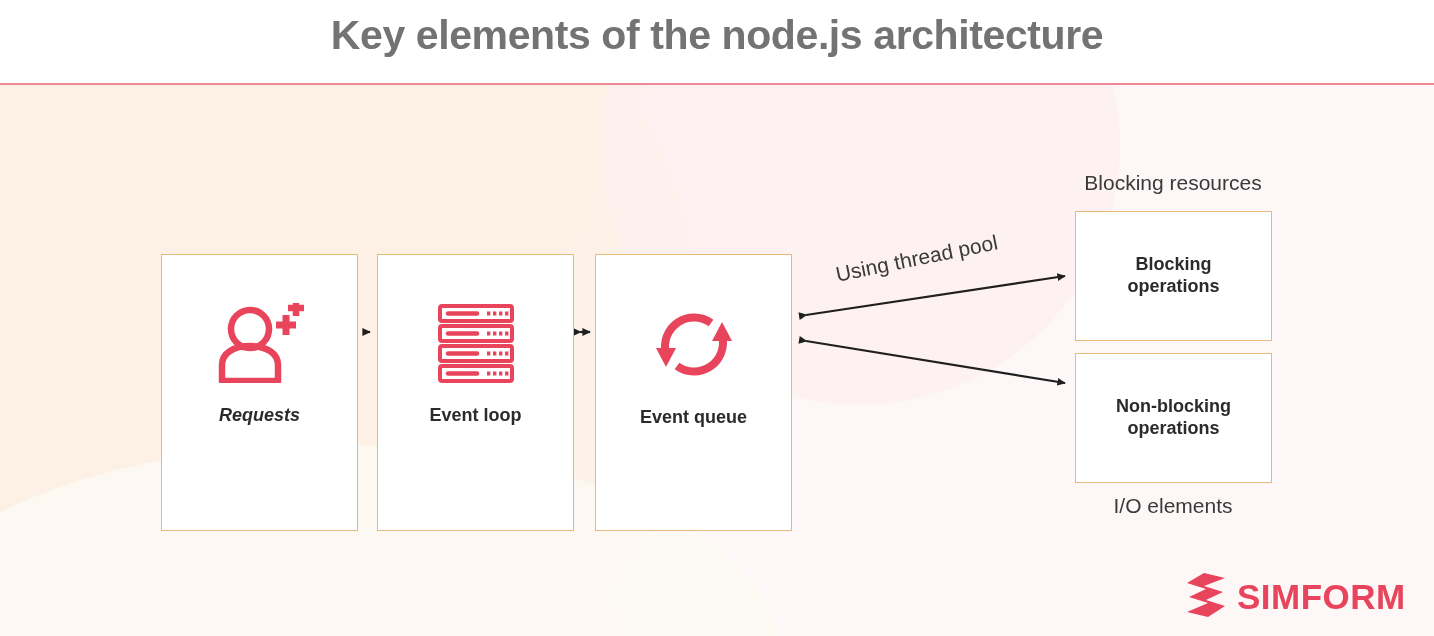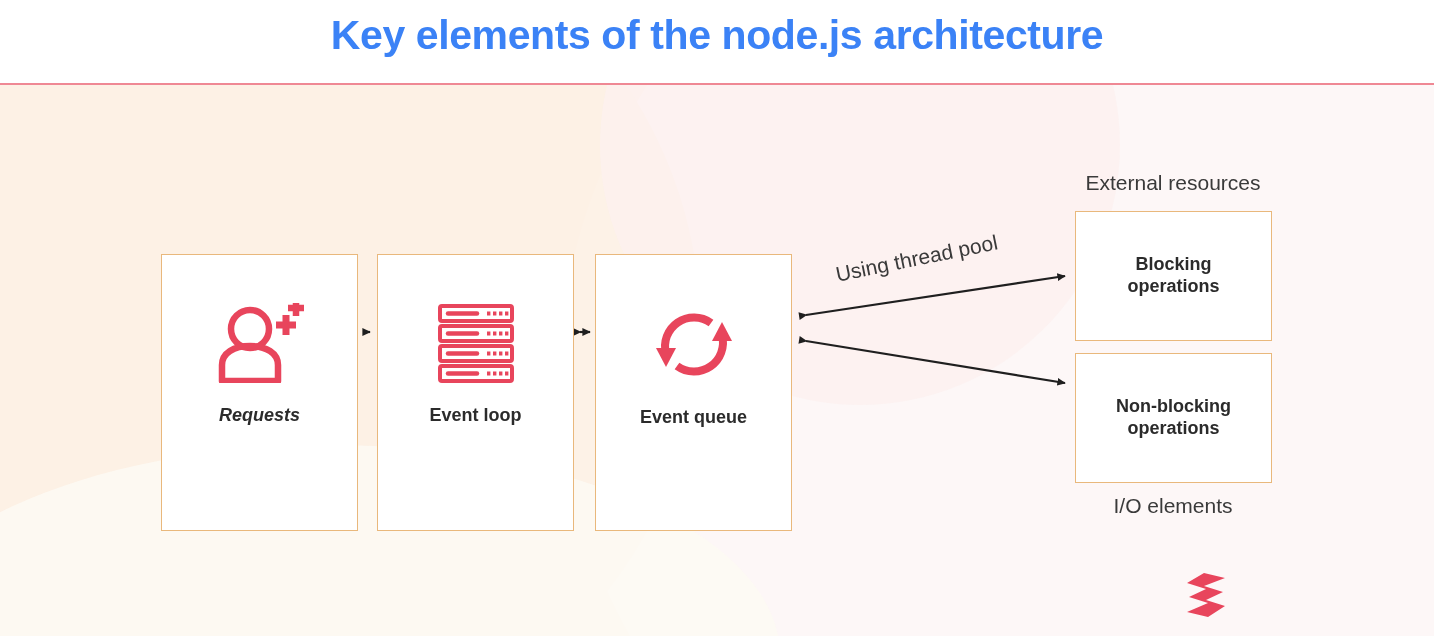--- a/index.html
+++ b/index.html
@@ -26,21 +26,21 @@
     height: 84px;
     background: #ffffff;
   }
   .header-title {
     position: absolute;
     left: 0; top: 12px;
     width: 1434px;
     text-align: center;
     font-size: 41px;
     font-weight: bold;
-    color: #3b82f6;
+    color: #737373;
     letter-spacing: -0.4px;
     white-space: nowrap;
   }
   .header-rule {
     position: absolute;
     left: 0; top: 83px;
     width: 1434px;
     height: 2px;
     background: #ef8894;
   }
@@ -264,36 +264,37 @@
             <path d="M17 51 A29 29 0 0 1 62 20"></path>
             <path d="M73 32 A29 29 0 0 1 28 63"></path>
           </g>
           <path d="M7 45 L27 45 L17 64 Z" fill="#e8455c"></path>
           <path d="M63 38 L83 38 L73 19 Z" fill="#e8455c"></path>
         </svg>
       </div>
       <div class="box-label flow-label">Event queue</div>
     </div>
 
-    <div class="caption" id="caption-external">External resources</div>
+    <div class="caption" id="caption-external">Blocking resources</div>
 
     <div class="box" id="box-blocking">
       <div class="box-label right-label">Blocking
 operations</div>
     </div>
 
     <div class="box" id="box-nonblocking">
       <div class="box-label right-label">Non-blocking
 operations</div>
     </div>
 
     <div class="caption" id="caption-iopoll">I/O elements</div>
 
     <div class="logo">
       <span>
         <svg width="44" height="46" viewBox="0 0 44 46">
           <path d="M41 6 L20 1 L3 11 L22 17 L5 25 L24 31 L3 40 L24 45 L41 34 L22 28 L39 20 L20 14 Z" fill="#e8455c"></path>
         </svg>
       </span>
+      <span class="logo-word">SIMFORM</span>
     </div>
 
   </div>
 </div>
 
 </body></html>

